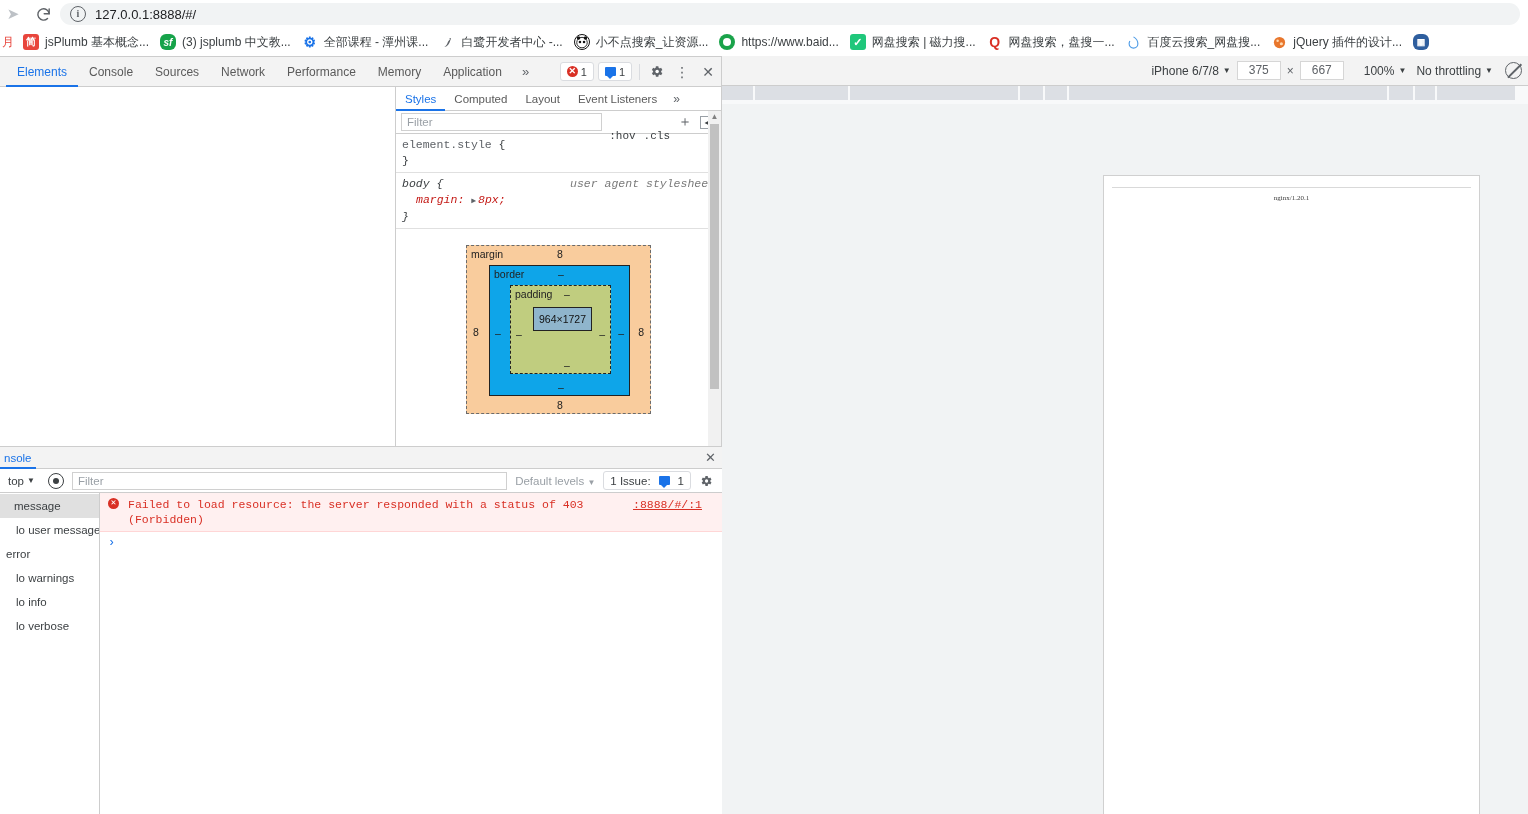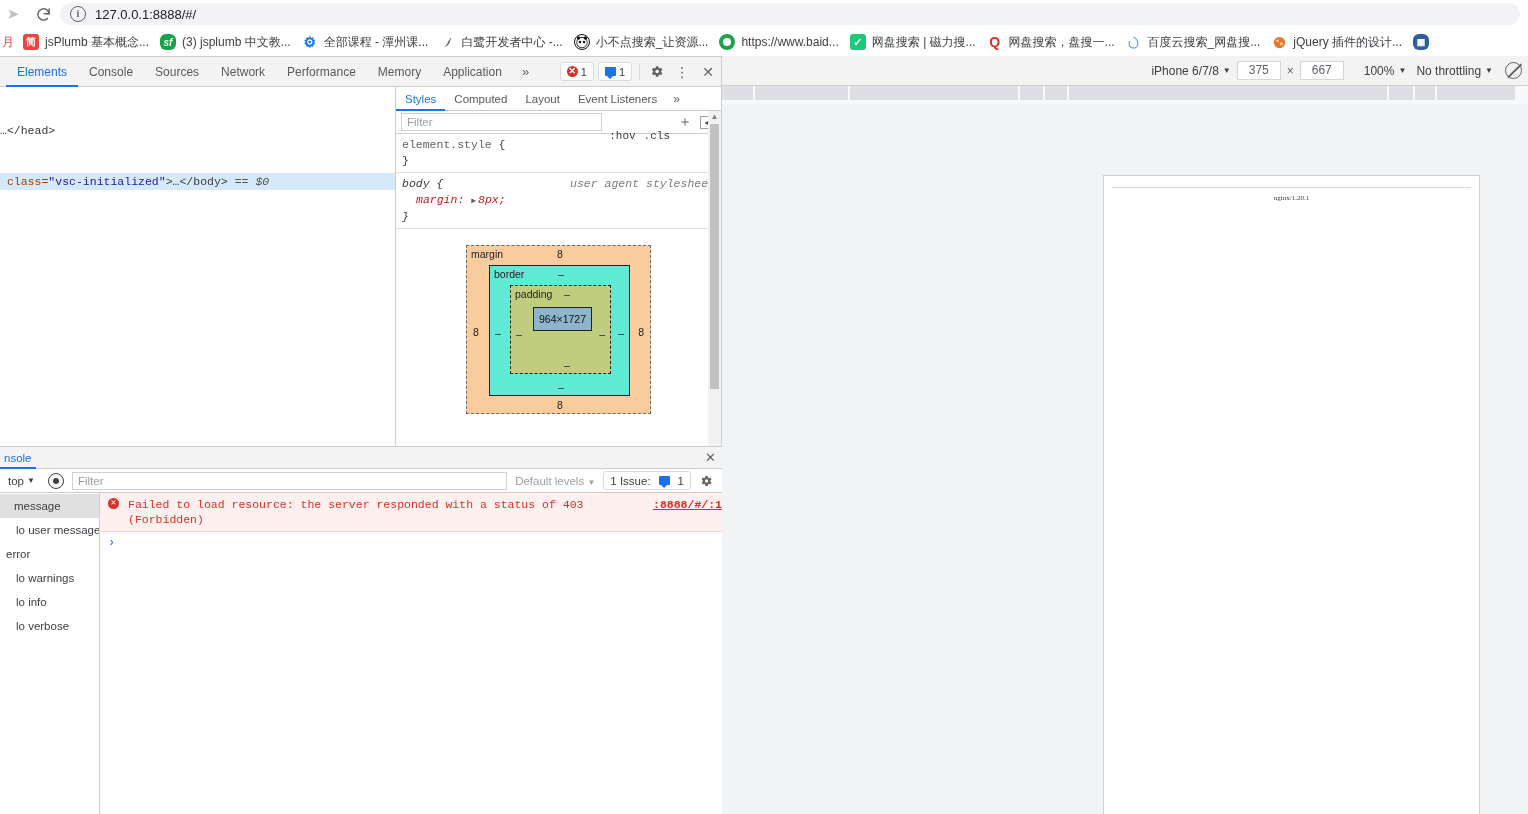--- a/index.html
+++ b/index.html
@@ -166,21 +166,21 @@
 
   
   .boxmodel-wrap { padding:16px 0 0 0; display:flex; justify-content:center; }
   .bm-margin {
     width:185px; height:169px; background:#f9cc9d; border:1px dashed #6b6b6b;
     position:relative; font-size:10.5px; color:#222;
     font-family:"Liberation Sans", sans-serif;
   }
   .bm-border {
     position:absolute; left:22px; top:19px; width:141px; height:131px;
-    background:#5eead4; border:1px solid #222;
+    background:#0ea5e9; border:1px solid #222;
   }
   .bm-padding {
     position:absolute; left:20px; top:19px; width:101px; height:89px;
     background:#c0cd7f; border:1px dashed #222;
   }
   .bm-content {
     position:absolute; left:22px; top:21px; width:59px; height:24px;
     background:#8fb5cc; border:1px solid #222;
     display:flex; align-items:center; justify-content:center;
     font-size:10.5px; color:#111; white-space:nowrap;
@@ -231,21 +231,21 @@
     background:#fff0f0; border-bottom:1px solid #ffd6d6; padding:4px 8px 4px 8px;
     font-family:"Liberation Mono", monospace; font-size:11.5px; color:#d93025;
     position:relative; line-height:15px;
   }
   .log-err .err-icon {
     position:absolute; left:8px; top:5px; width:11px; height:11px; border-radius:50%;
     background:#d93025; color:#fff; font-size:9px; line-height:11px; text-align:center; font-weight:bold;
   }
   .log-err .err-text { display:block; padding-left:20px; padding-right:110px; }
   .log-err .err-src {
-    position:absolute; right:0; top:4px; color:#d93025; text-decoration:underline; font-size:11.5px;font-weight:bold;
+    position:absolute; right:20px; top:4px; color:#d93025; text-decoration:underline; font-size:11.5px;
   }
   .log-prompt { padding:4px 8px; color:#1a73e8; font-family:"Liberation Mono", monospace; font-size:12px; }
 
   
   .device-area {
     position:absolute; left:722px; top:56px; width:806px; height:758px;
     background:#f1f3f4;
   }
   .dev-toolbar {
     height:30px; display:flex; align-items:center; justify-content:flex-end;
@@ -406,24 +406,20 @@
           <circle cx="13" cy="12" r="2.8" fill="#fff"></circle>
         </svg>
       </div>
       <div class="dt-icon-btn">⋮</div>
       <div class="dt-icon-btn">✕</div>
     </div>
 
     <div class="dt-body">
 
       <div class="dom-pane">
-        <div class="dom-code">
-          <div class="dom-row"><span class="punct">…&lt;/head&gt;</span></div>
-          <div class="dom-row sel">&nbsp;<span class="attr">class=</span><span class="val">"vsc-initialized"</span><span class="punct">&gt;…&lt;/body&gt;</span> <span class="eqdollar">== $0</span></div>
-        </div>
         <div class="dom-breadcrumb">
           <span class="crumb">ody.vsc-initialized</span>
         </div>
       </div>
 
       <div class="styles-pane">
         <div class="st-tabbar">
           <div class="st-tab active">Styles</div>
           <div class="st-tab">Computed</div>
           <div class="st-tab">Layout</div>

